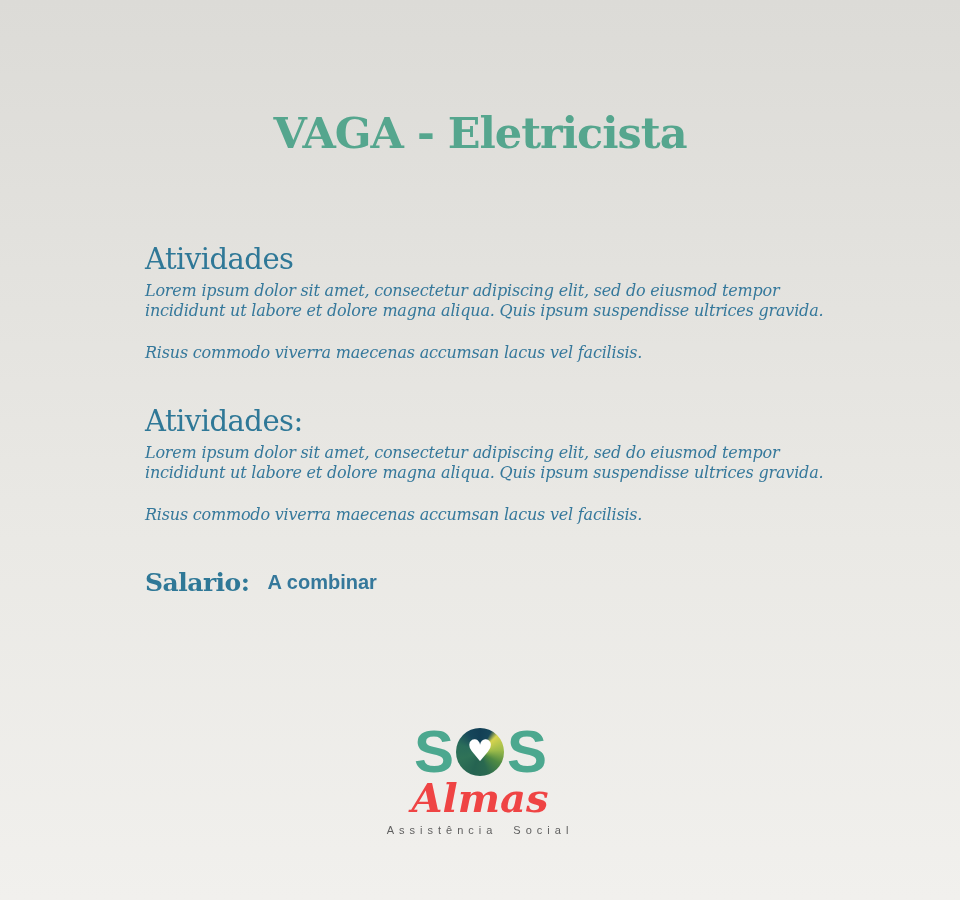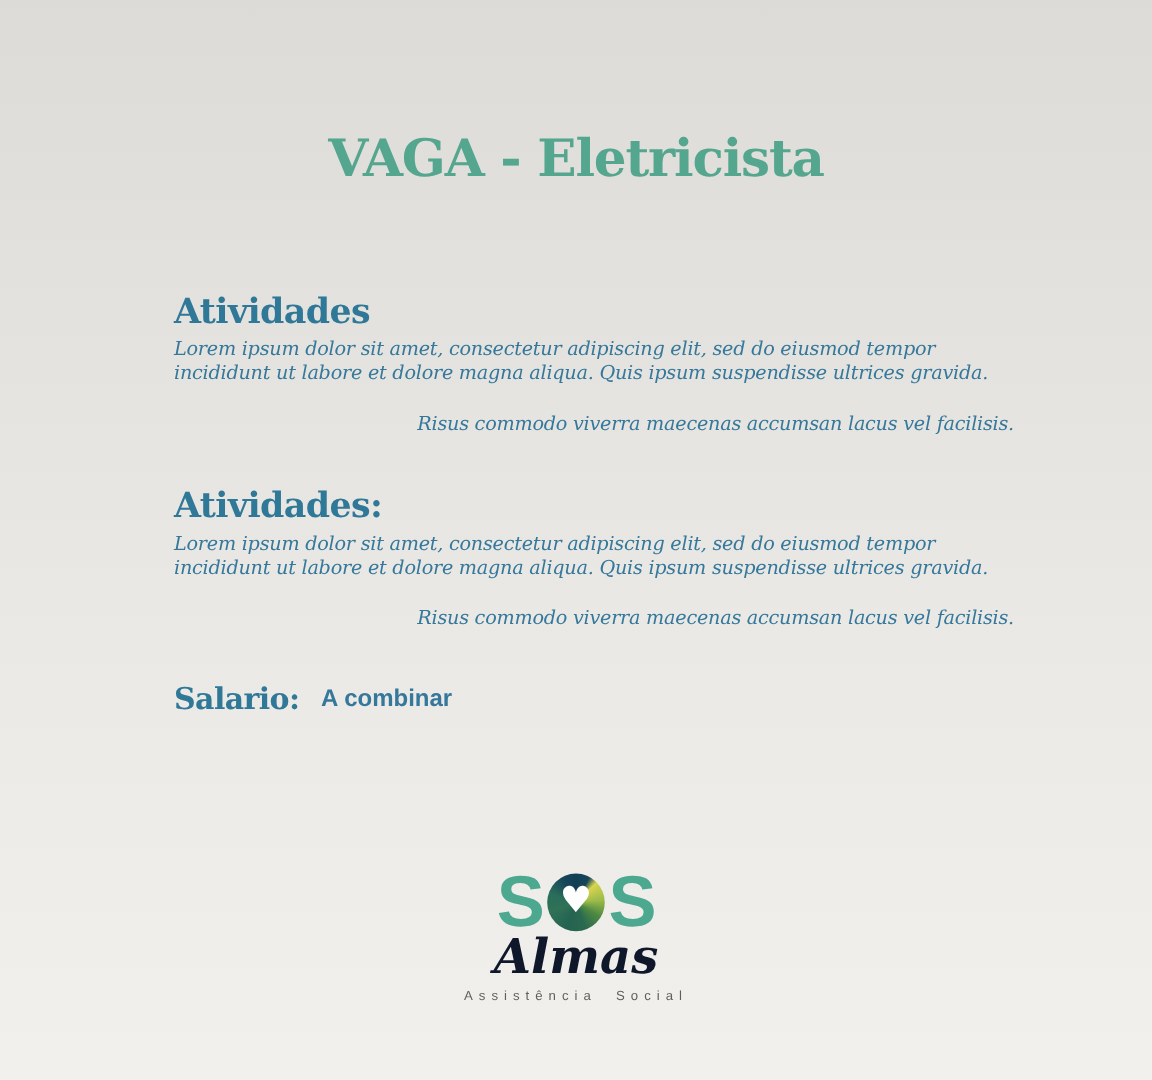--- a/index.html
+++ b/index.html
@@ -29,39 +29,38 @@
     color: #55a68e;
   }
   .content {
     margin-left: 145px;
     width: 700px;
   }
   .section-1 { margin-top: 88px; }
   .section-2 { margin-top: 44px; }
   .section-heading {
     font-family: "DejaVu Serif", serif;
-    font-weight: bold;
+    font-weight: normal;
     font-size: 29px;
     line-height: 1.0;
     color: #2f7897;
     letter-spacing: -0.5px;
   }
   .body-text {
     margin-top: 7px;
     font-family: "DejaVu Serif", serif;
     font-style: italic;
     font-size: 16px;
     line-height: 20px;
     color: #35789b;
     white-space: pre-line;
     letter-spacing: -0.2px;
   }
   .body-text-second {
     margin-top: 22px;
-    text-align: right;
   }
   .salary-row {
     margin-top: 43px;
     display: flex;
     align-items: center;
     gap: 18px;
   }
   .salary-label {
     font-family: "DejaVu Serif", serif;
     font-weight: bold;
@@ -120,21 +119,21 @@
     line-height: 1;
     margin-top: -3px;
   }
   .logo-name {
     margin-top: 2px;
     font-family: "DejaVu Serif", serif;
     font-style: italic;
     font-weight: bold;
     font-size: 40px;
     line-height: 36px;
-    color: #0f172a;
+    color: #ef4444;
     letter-spacing: 0px;
   }
   .logo-tagline {
     margin-top: 8px;
     font-family: "Liberation Sans", sans-serif;
     font-size: 11px;
     letter-spacing: 5px;
     word-spacing: 8px;
     color: #5f5f5f;
   }

